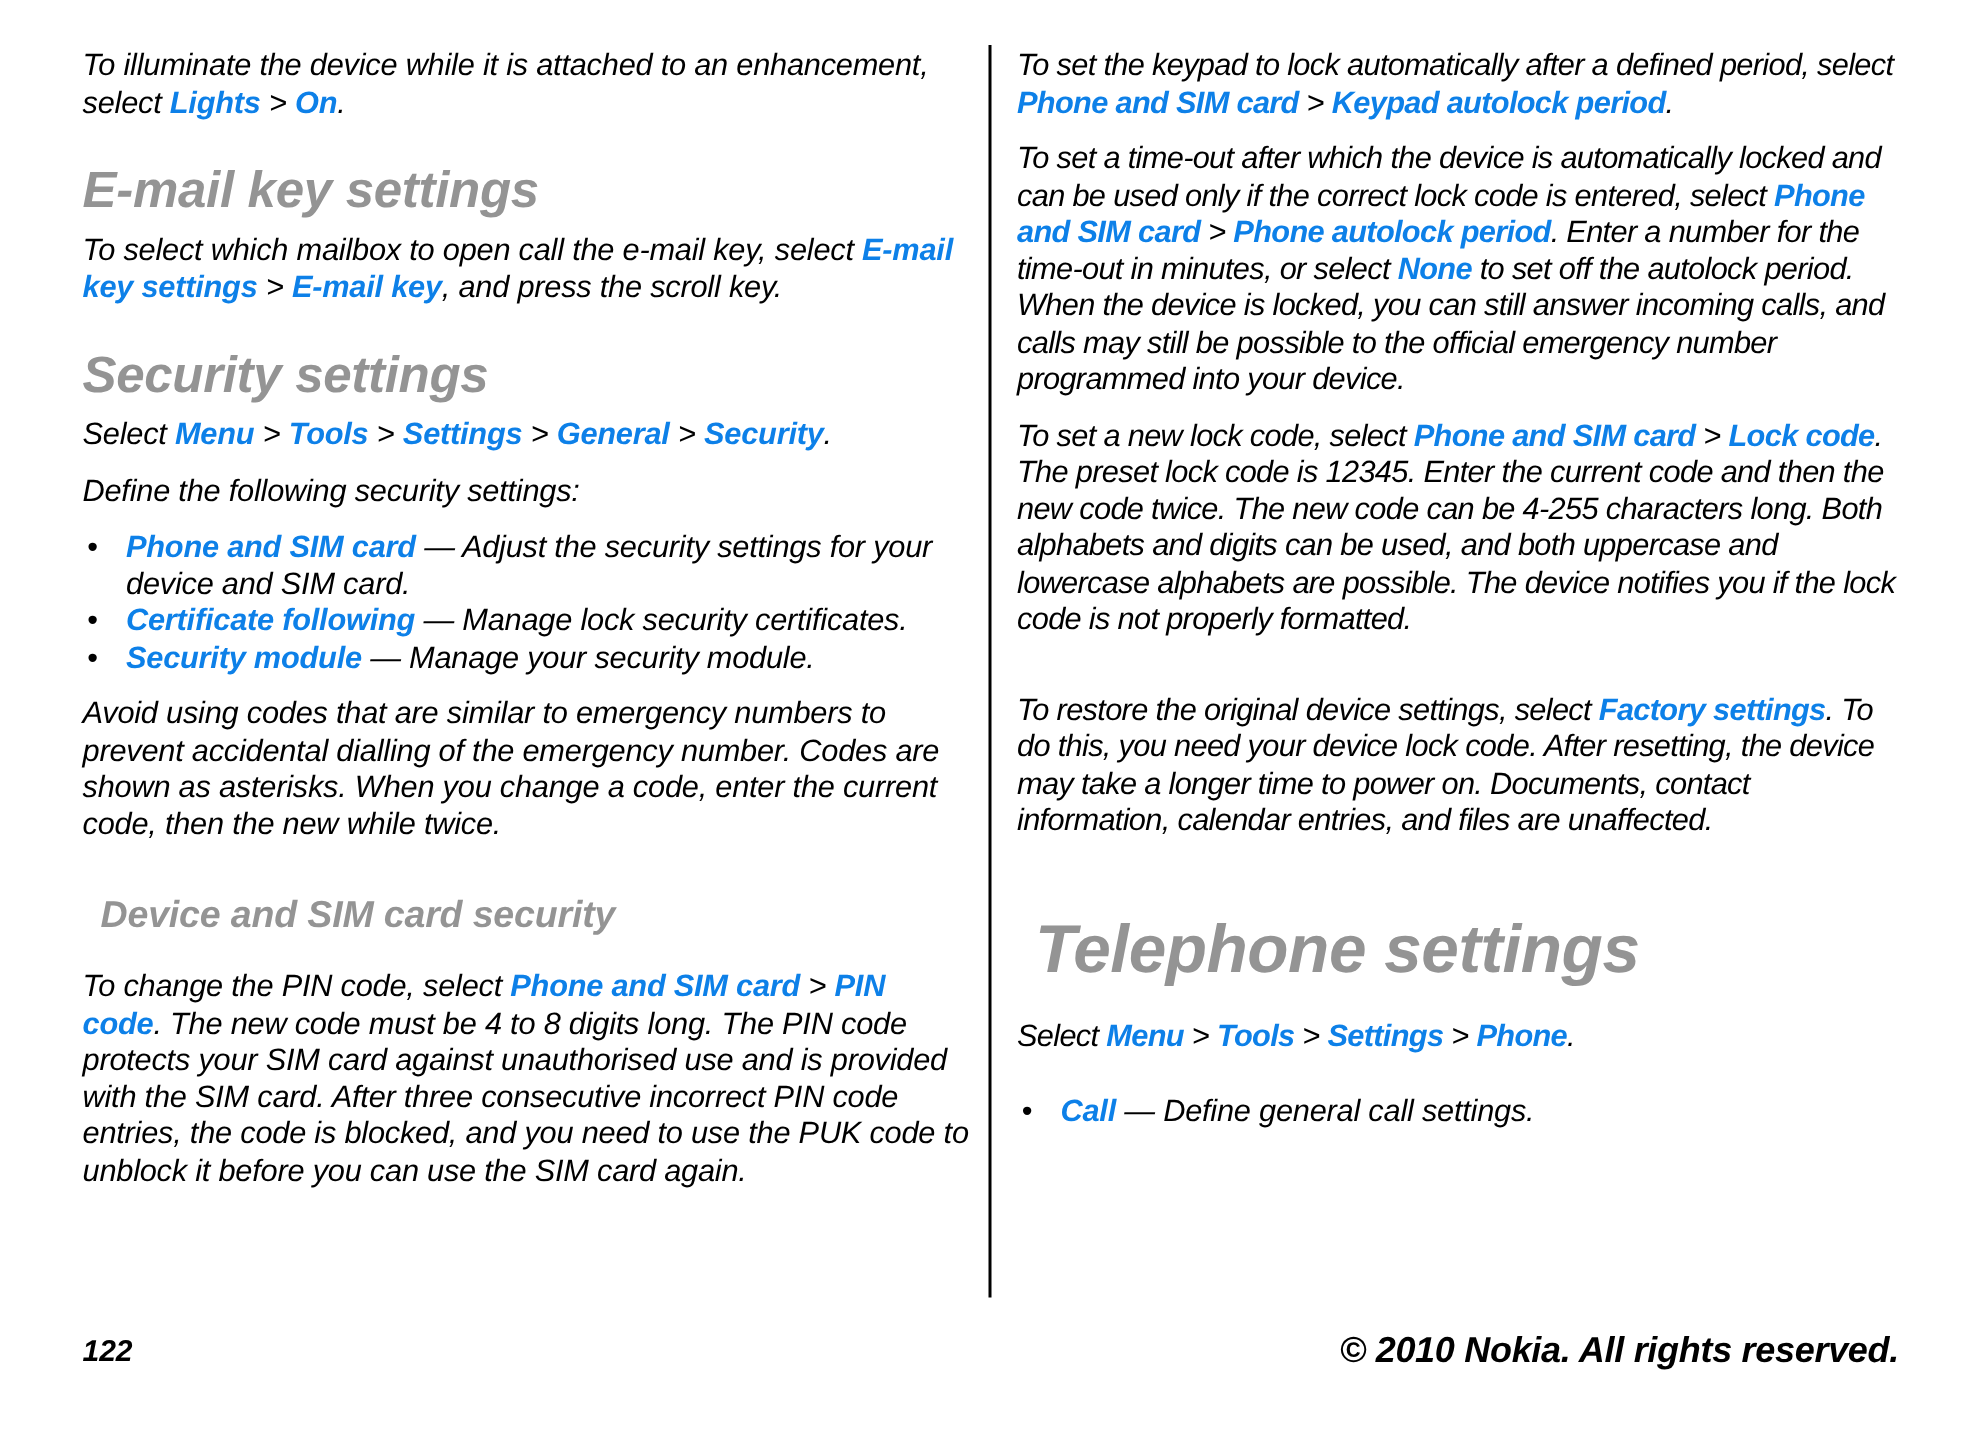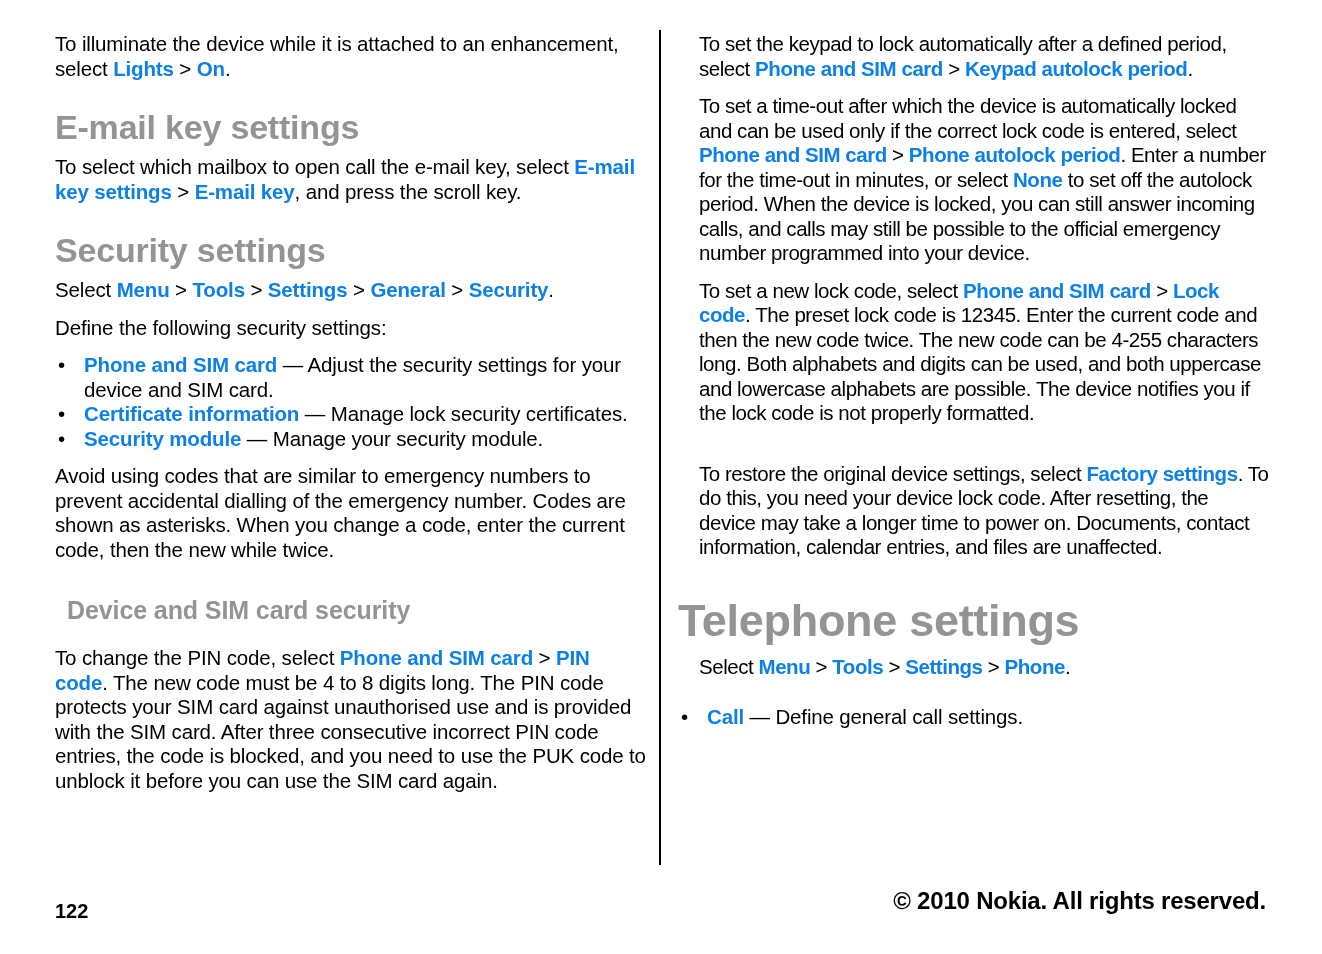--- a/index.html
+++ b/index.html
@@ -14,20 +14,21 @@
     color: #000000;
     overflow: hidden;
     position: relative;
   }
 
   .page {
     position: absolute;
     left: 0; top: 0;
     width: 1322px;
     height: 954px;
+    font-style: italic;
   }
 
   
   .col {
     position: absolute;
     top: 32px;
     width: 592px;
   }
   .col-left  { left: 55px; }
   .col-right { left: 678px; width: 592px; }
@@ -40,21 +41,21 @@
     height: 835px;
     background: #000000;
   }
 
   
   h1.chapter-title {
     font-size: 45px;
     line-height: 50px;
     font-weight: bold;
     color: #949494;
-    margin: 0;
+    margin: 12px;
     letter-spacing: -0.3px;
   }
   h2.section-title {
     font-size: 34px;
     line-height: 38px;
     font-weight: bold;
     color: #949494;
     margin: 0;
     letter-spacing: -0.2px;
   }
@@ -69,21 +70,21 @@
 
   
   p.body {
     font-size: 20.5px;
     line-height: 24.5px;
     margin: 0;
     color: #000000;
     letter-spacing: -0.15px;
   }
   .col-right p.body,
-  .col-right li { letter-spacing: -0.45px; margin-left: 21px; }
+  .col-right li { letter-spacing: -0.45px; }
 
   .lnk {
     color: #0d80e8;
     font-weight: bold;
   }
   .sep {
     color: #000000;
     font-weight: normal;
   }
 
@@ -119,21 +120,21 @@
   .footer {
     position: absolute;
     left: 55px;
     top: 889px;
     width: 1211px;
     height: 26px;
   }
   .footer .page-num {
     position: absolute;
     left: 0;
-    top: 10px;
+    top: 0;
     font-size: 20px;
     line-height: 24px;
     font-weight: bold;
     color: #000000;
   }
   .footer .copyright {
     position: absolute;
     right: 0;
     top: 0;
     font-size: 24px;
@@ -166,21 +167,21 @@
     <div class="gap-after-h"></div>
 
     <p class="body"><span>Select </span><span class="lnk">Menu</span><span class="sep">&nbsp;</span><span class="sep">&gt;</span><span class="sep">&nbsp;</span><span class="lnk">Tools</span><span class="sep">&nbsp;</span><span class="sep">&gt;</span><span class="sep">&nbsp;</span><span class="lnk">Settings</span><span class="sep">&nbsp;</span><span class="sep">&gt;</span><span class="sep">&nbsp;</span><span class="lnk">General</span><span class="sep">&nbsp;</span><span class="sep">&gt;</span><span class="sep">&nbsp;</span><span class="lnk">Security</span><span>.</span></p>
 
     <div class="gap-para"></div>
     <p class="body">Define the following security settings:</p>
 
     <div class="gap-para"></div>
     <ul class="bullets">
       <li><span class="dot">•</span><span class="lnk">Phone and SIM card</span><span> — </span><span>Adjust the security settings for your device and SIM card.</span></li>
-      <li><span class="dot">•</span><span class="lnk">Certificate information</span><span> — </span><span>Manage lock security certificates.</span></li>
+      <li><span class="dot">•</span><span class="lnk">Certificate following</span><span> — </span><span>Manage lock security certificates.</span></li>
       <li><span class="dot">•</span><span class="lnk">Security module</span><span> — </span><span>Manage your security module.</span></li>
     </ul>
 
     <div class="gap-para"></div>
     <p class="body">Avoid using codes that are similar to emergency numbers to prevent accidental dialling of the emergency number. Codes are shown as asterisks. When you change a code, enter the current code, then the new while twice.</p>
 
     <div class="gap-h3-top"></div>
     <h3 class="sub-title">Device and SIM card security</h3>
     <div class="gap-after-h"></div>
 

